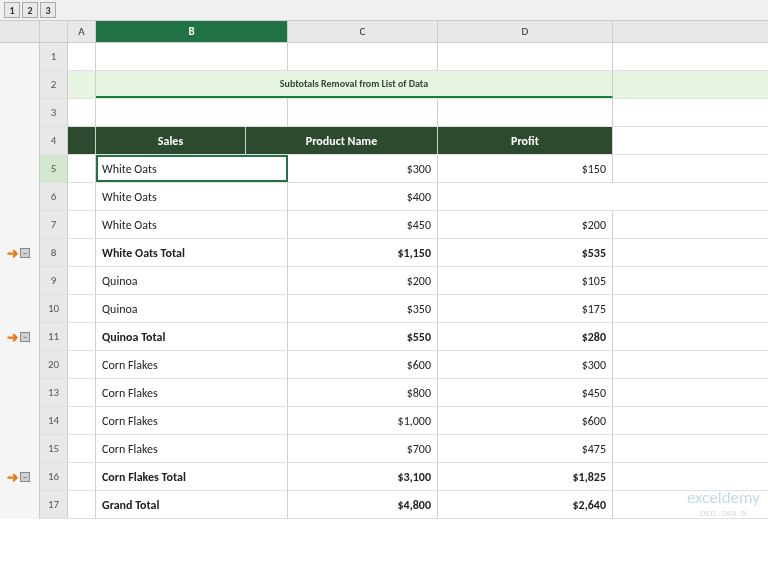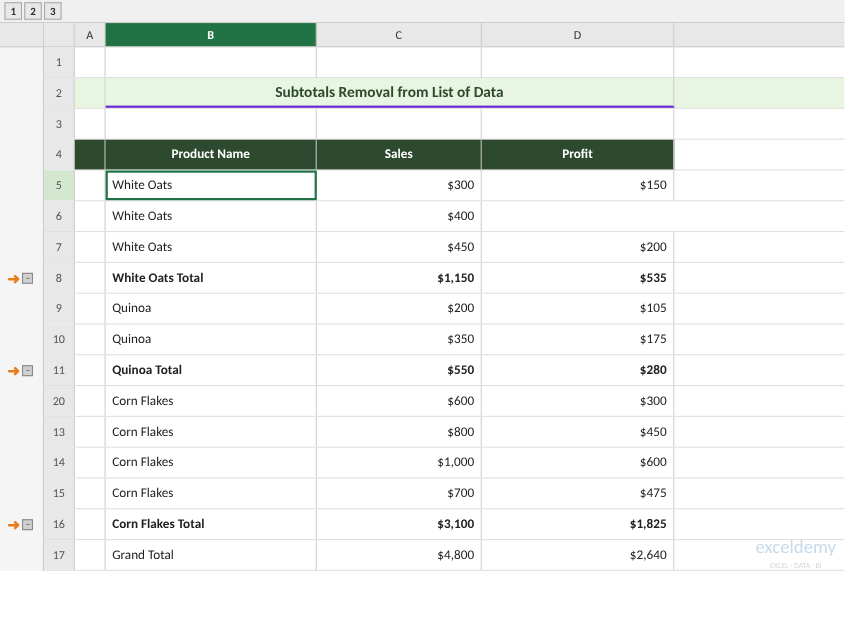--- a/index.html
+++ b/index.html
@@ -197,32 +197,32 @@
       outline: 2px solid #217346;
       outline-offset: -2px;
     }
 
     
     .cell.subtotal {
       font-weight: bold;
     }
 
     .cell.grand-total {
-      font-weight: normal;
+      font-weight: bold;
       text-align: center;
     }
 
     
     .cell.title-merged {
       width: 517px;
       justify-content: center;
       font-weight: bold;
-      font-size: 14px;
+      font-size: 10px;
       color: #2e4a2e;
-      border-bottom: 2px solid #6d28d9;
+      border-bottom: 2px solid #15803d;
       background: #e8f5e0;
     }
   </style>
 </head>
 <body>
 
 <div>
 
   <div class="outline-bar">
     <div class="outline-btn">1</div>
@@ -302,22 +302,22 @@
           <div class="row-num">3</div>
           <div class="cell col-a"></div>
           <div class="cell col-b"></div>
           <div class="cell col-c"></div>
           <div class="cell col-d"></div>
         </div>
 
         <div class="grid-row">
           <div class="row-num">4</div>
           <div class="cell col-a header-cell"></div>
+          <div class="cell col-c header-cell">Sales</div>
           <div class="cell col-b header-cell">Product Name</div>
-          <div class="cell col-c header-cell">Sales</div>
           <div class="cell col-d header-cell">Profit</div>
         </div>
 
         <div class="grid-row">
           <div class="row-num highlight">5</div>
           <div class="cell col-a"></div>
           <div class="cell col-b selected-cell">White Oats</div>
           <div class="cell col-c">$300</div>
           <div class="cell col-d">$150</div>
         </div>

